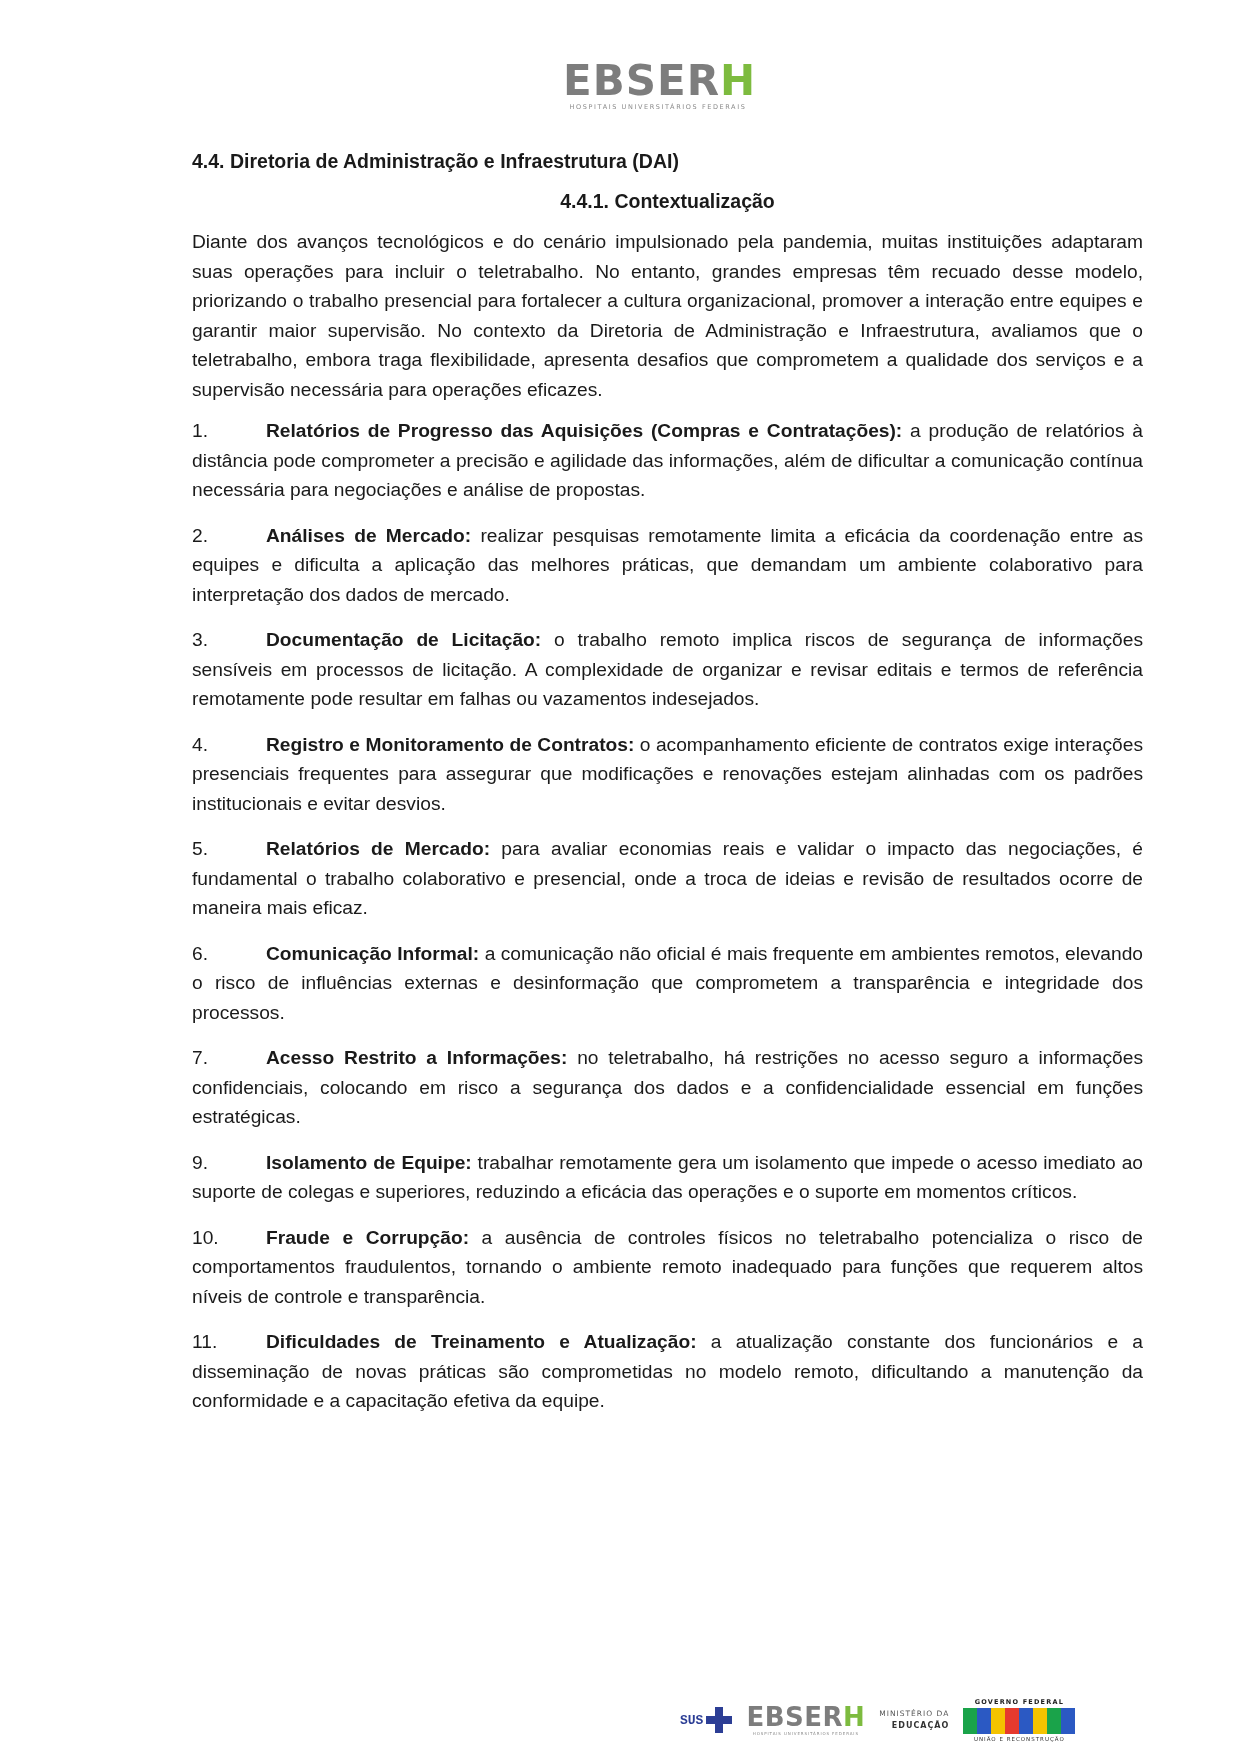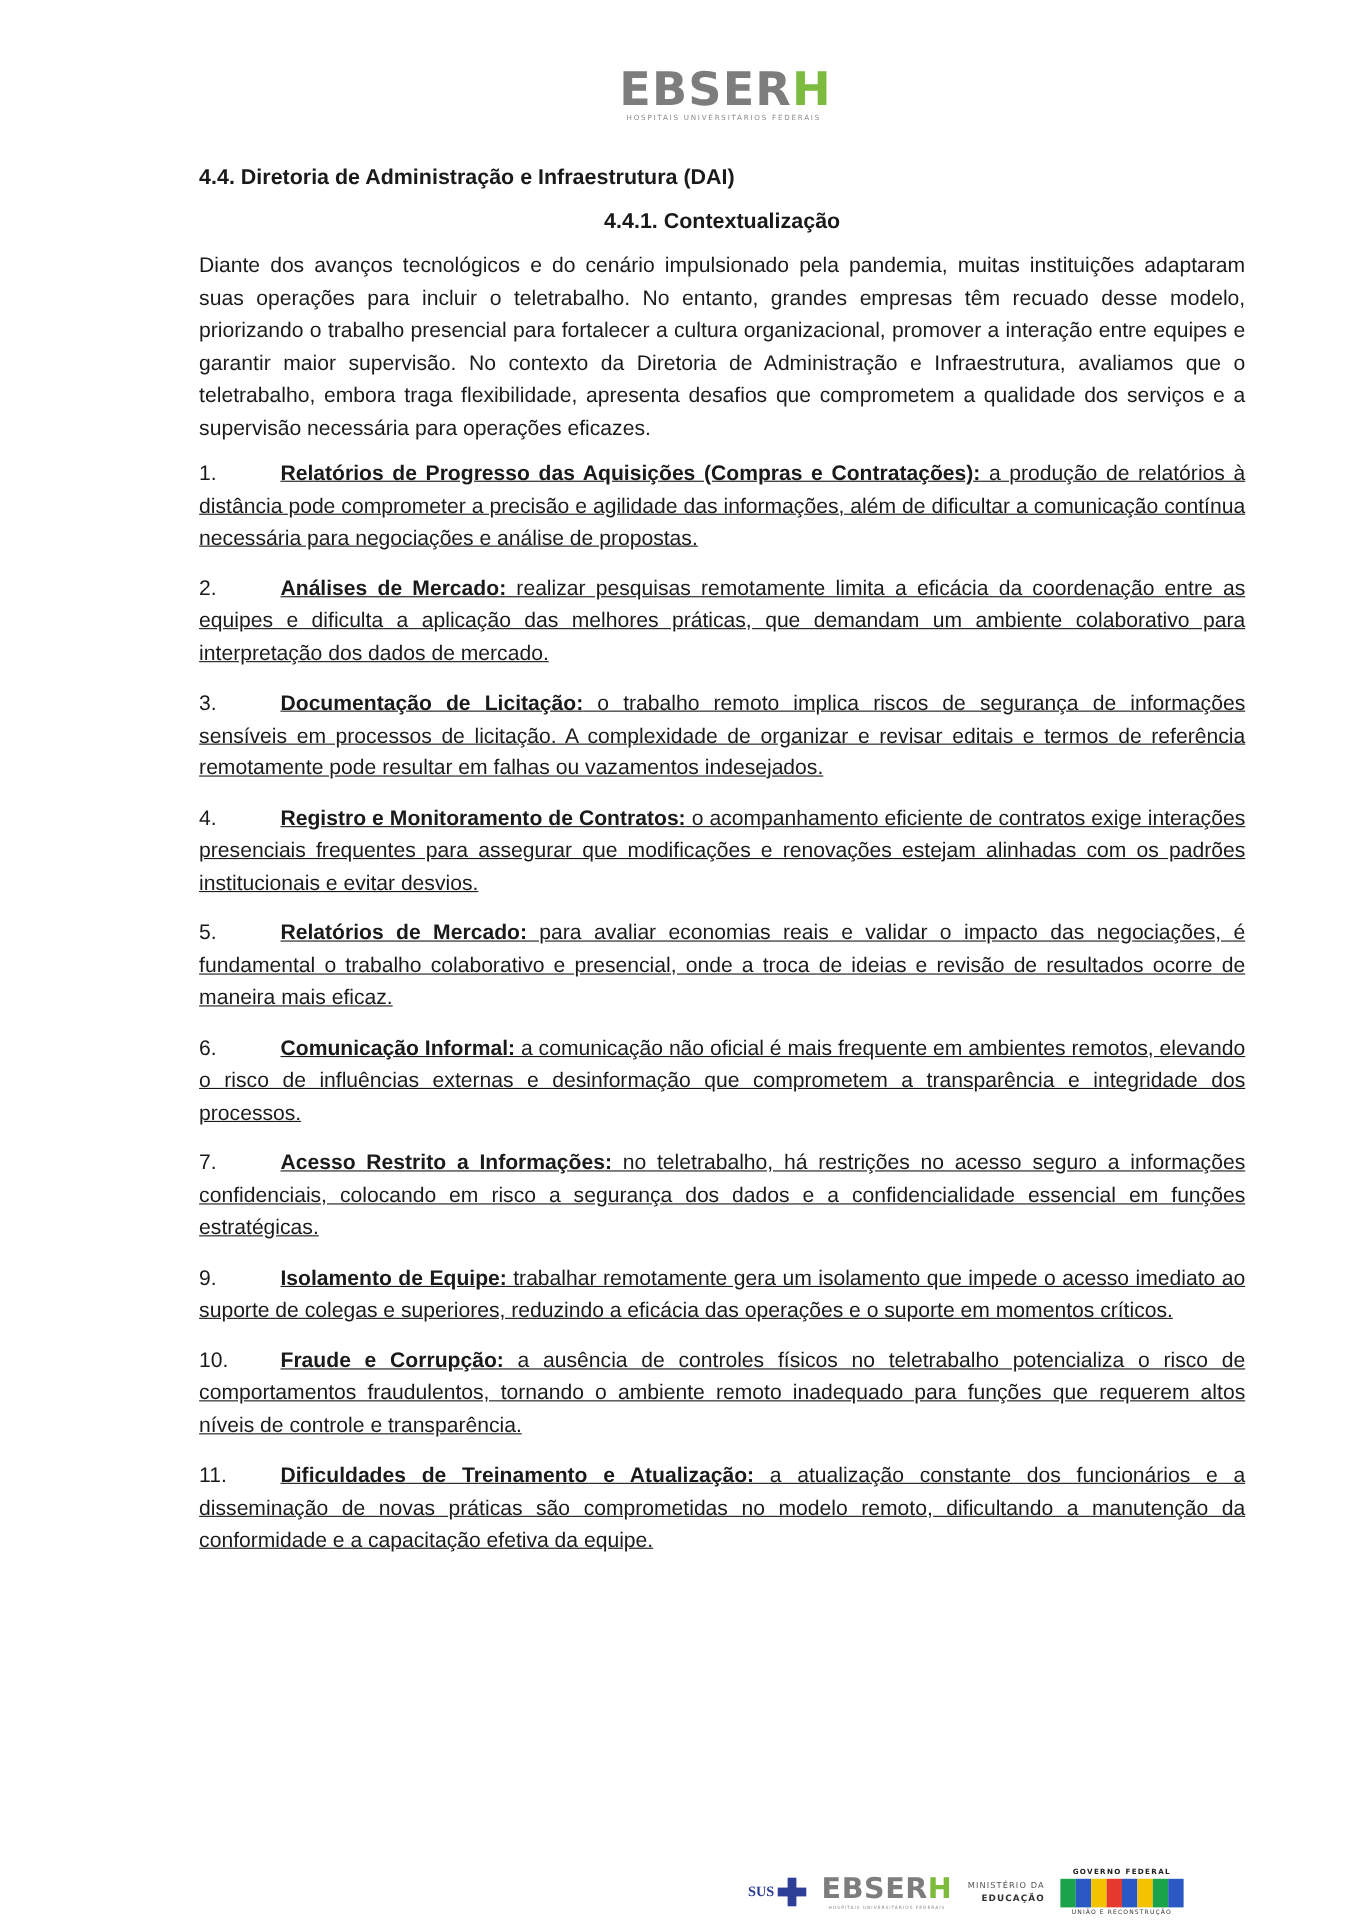--- a/index.html
+++ b/index.html
@@ -13,35 +13,35 @@
     .logo-word {
       font-family: "DejaVu Sans", sans-serif; font-weight: bold; font-size: 42px;
       letter-spacing: 1px; line-height: 42px; color: #7d7d7d;
     }
     .logo-word .h { color: #7dbb3f; }
     .logo-sub {
       font-family: "DejaVu Sans", sans-serif; font-size: 6.5px; letter-spacing: 1.6px;
       color: #8a8a8a; margin-top: 1px; white-space: nowrap;
     }
     .content {
-      position: absolute; left: 181px; top: 148px; width: 951px;
+      position: absolute; left: 192px; top: 148px; width: 951px;
       font-size: 19.2px; line-height: 29.5px;
     }
     .h1 { font-weight: bold; font-size: 19.5px; margin: 0 0 14px 0; line-height: 26px; }
     .h2 { font-weight: bold; font-size: 19.5px; margin: 0 0 13px 0; line-height: 26px; text-align: center; }
     .h3 { font-weight: bold; font-size: 19px; margin: 0 0 13px 5px; line-height: 26px; }
     .para { margin: 0 0 12px 0; text-align: justify; }
-    .item { margin: 0 0 16px 0; text-align: justify; text-decoration: underline; }
+    .item { margin: 0 0 16px 0; text-align: justify; }
     .item .num { display: inline-block; width: 74px; }
     .item .title { font-weight: bold; }
     .footer {
       position: absolute; left: 680px; top: 1690px; width: 450px; height: 60px;
       display: flex; align-items: center; gap: 14px;
     }
-    .sus { display: flex; align-items: center; gap: 3px; font-family: Liberation Serif, serif; }
+    .sus { display: flex; align-items: center; gap: 3px; font-family: Liberation Mono, monospace; }
     .sus-text { font-weight: bold; font-size: 13px; color: #2c3e95; }
     .sus-cross { position: relative; width: 26px; height: 26px; }
     .sus-cross .v { position: absolute; left: 9px; top: 0; width: 8px; height: 26px; background: #2c3e95; }
     .sus-cross .hbar { position: absolute; left: 0; top: 9px; width: 26px; height: 8px; background: #2c3e95; }
     .f-ebserh { text-align: center; }
     .f-ebserh .logo-word { font-size: 26px; line-height: 26px; letter-spacing: 0.5px; }
     .f-ebserh .logo-sub { font-size: 4px; letter-spacing: 0.9px; }
     .mec { font-family: "DejaVu Sans", sans-serif; text-align: right; line-height: 12px; }
     .mec .l1 { font-size: 7.5px; color: #555; letter-spacing: 1px; }
     .mec .l2 { font-size: 8px; font-weight: bold; color: #333; letter-spacing: 1px; }

